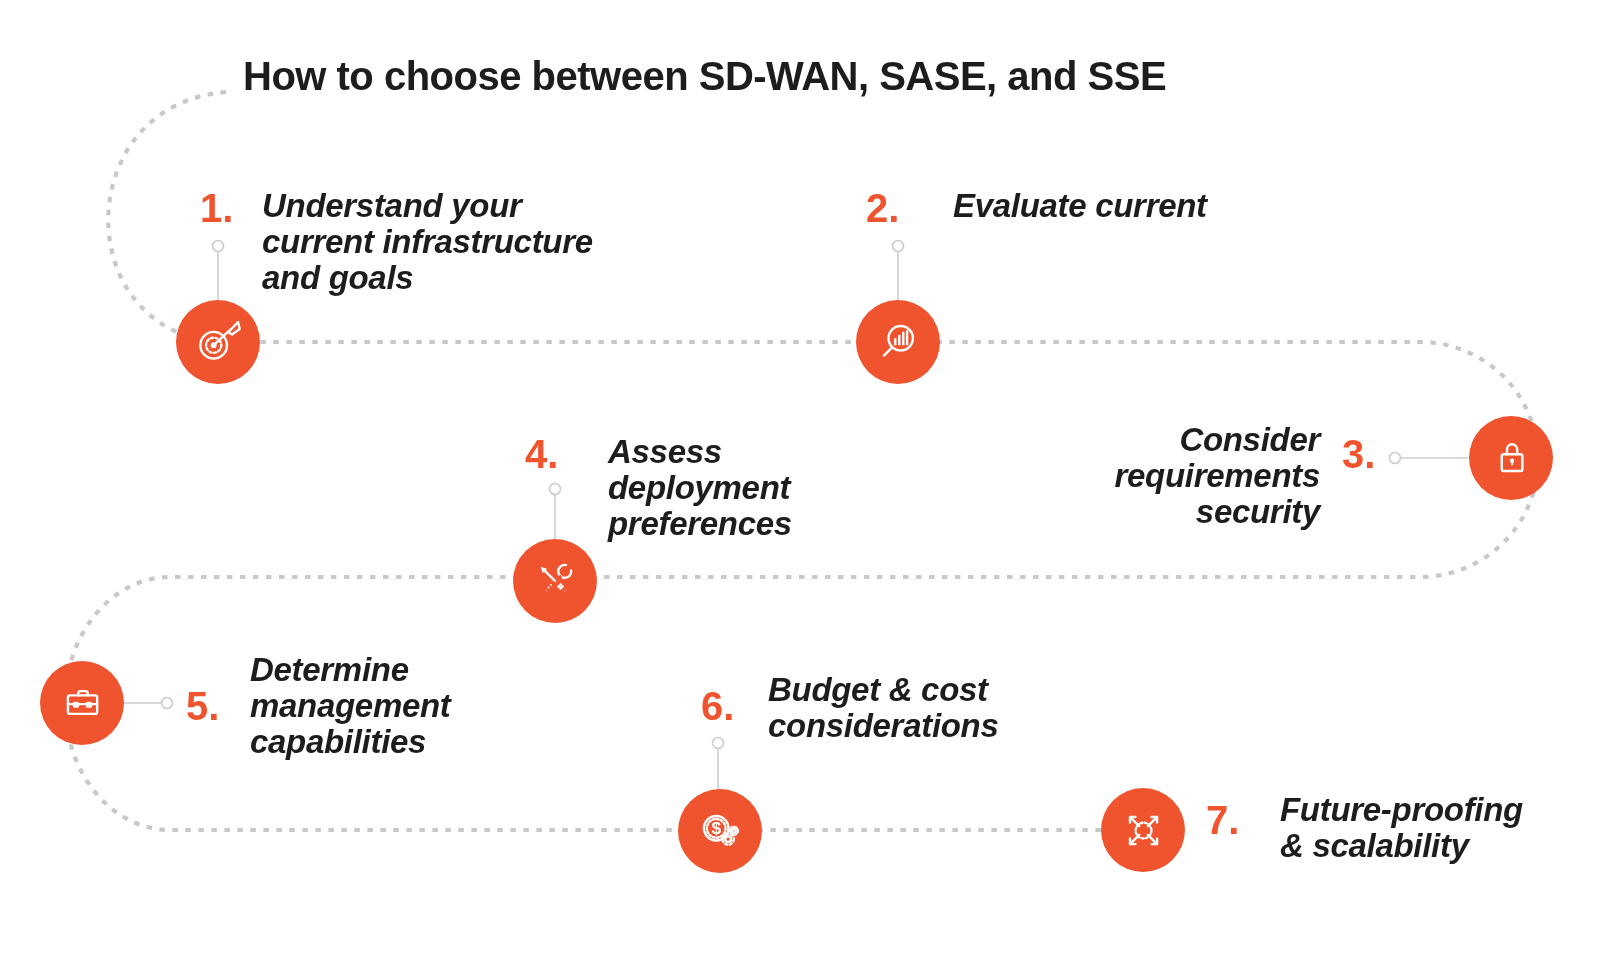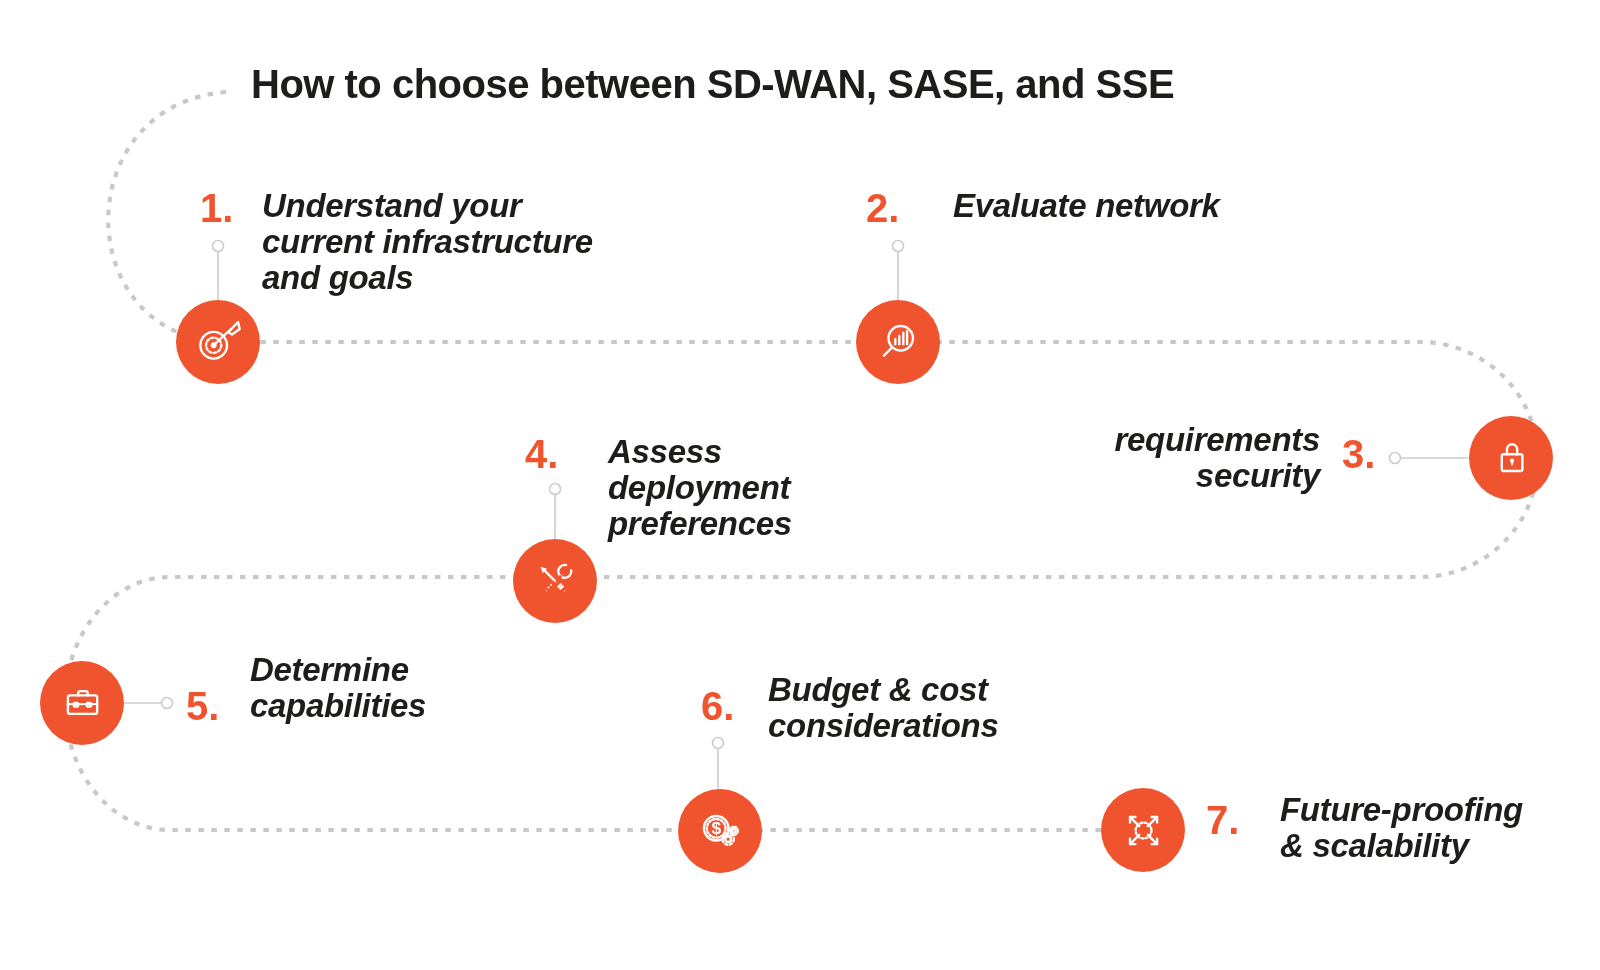--- a/index.html
+++ b/index.html
@@ -6,21 +6,21 @@
     --accent:#F0542E; --text:#1D1D1B; --path-dots:#C8C8C6;
     --connector:#CCCCCA; --background:#FFFFFF; --icon:#FFFFFF;
   }
   *{box-sizing:border-box;}
   body{margin:0;background:var(--background);}
   .canvas{
     position:relative;width:1600px;height:970px;background:var(--background);
     font-family:"Liberation Sans",sans-serif;overflow:hidden;
   }
   .title{
-    position:absolute;left:243px;top:56px;margin:8px;
+    position:absolute;left:243px;top:56px;margin:0;
     font-size:40px;font-weight:bold;letter-spacing:-0.5px;color:var(--text);line-height:1;
   }
   .num{
     position:absolute;font-size:40px;font-weight:bold;color:var(--accent);line-height:1;
   }
   .label{
     position:absolute;font-size:33px;font-weight:bold;letter-spacing:-0.3px;
     color:var(--text);line-height:36px;font-style:italic;
   }
   .label.right{text-align:right;}
@@ -77,34 +77,35 @@
       <circle class="iw" cx="20" cy="27" r="12.3"></circle>
       <circle class="iw" cx="20" cy="27" r="7" stroke-width="1.4" stroke-dasharray="2 2.3"></circle>
       <circle class="iwf" cx="20" cy="27" r="2.7"></circle>
       <line class="iw" x1="21" y1="26" x2="36" y2="12" stroke-width="1.6"></line>
       <path class="iw" d="M33.5 15 L42.5 5.5 L44 12 L37 17 Z" stroke-width="1.6"></path>
     </svg>
   </div>
 
   <div class="num" style="left:866px;top:188px">2.</div>
   <div class="label" style="left:953px;top:188px">
-    <div>Evaluate network</div>
+    <div>Evaluate current</div>
   </div>
   <div class="node" style="left:856px;top:300px">
     <svg width="52" height="52" viewBox="0 0 48 48">
       <circle class="iw" cx="26.5" cy="20.5" r="11.3" stroke-width="2"></circle>
       <line class="iw" x1="18.5" y1="29" x2="11" y2="36.5" stroke-width="3.4"></line>
       <line class="iw" x1="21.5" y1="26" x2="21.5" y2="21.5"></line>
       <line class="iw" x1="25.2" y1="26" x2="25.2" y2="18.5"></line>
       <line class="iw" x1="28.9" y1="26" x2="28.9" y2="15.5"></line>
       <line class="iw" x1="32.4" y1="26" x2="32.4" y2="14"></line>
     </svg>
   </div>
 
   <div class="label right" style="left:1000px;top:422px;width:320px">
+    <div>Consider</div>
     <div>requirements</div>
     <div>security</div>
   </div>
   <div class="num" style="left:1342px;top:434px">3.</div>
   <div class="node" style="left:1469px;top:416px">
     <svg width="52" height="52" viewBox="0 0 48 48">
       <rect class="iw" x="15.5" y="20.5" width="19" height="15.5" rx="1.6"></rect>
       <path class="iw" d="M20.3 20.5 V16 a4.7 4.7 0 0 1 9.4 0 V20.5"></path>
       <circle class="iwf" cx="25" cy="26.5" r="2"></circle>
       <rect class="iwf" x="24.2" y="27.3" width="1.7" height="3.4" rx="0.8"></rect>
@@ -142,20 +143,21 @@
       <rect class="iw" x="11" y="17" width="27" height="17" rx="2" stroke-width="2"></rect>
       <path class="iw" d="M20.5 17 v-2 a2 2 0 0 1 2 -2 h4.8 a2 2 0 0 1 2 2 v2" stroke-width="1.8"></path>
       <line class="iw" x1="11" y1="25" x2="38" y2="25" stroke-width="1.2" stroke-dasharray="1.5 1.7"></line>
       <rect class="iw" x="16.5" y="24" width="3.8" height="3.2" rx="0.6" stroke-width="1.4"></rect>
       <rect class="iw" x="28.5" y="24" width="3.8" height="3.2" rx="0.6" stroke-width="1.4"></rect>
     </svg>
   </div>
   <div class="num" style="left:186px;top:686px">5.</div>
   <div class="label" style="left:250px;top:652px">
     <div>Determine</div>
+    <div>management</div>
     <div>capabilities</div>
   </div>
 
   <div class="num" style="left:701px;top:686px">6.</div>
   <div class="label" style="left:768px;top:672px">
     <div>Budget &amp; cost</div>
     <div>considerations</div>
   </div>
   <div class="node" style="left:678px;top:789px">
     <svg width="52" height="52" viewBox="0 0 48 48">

